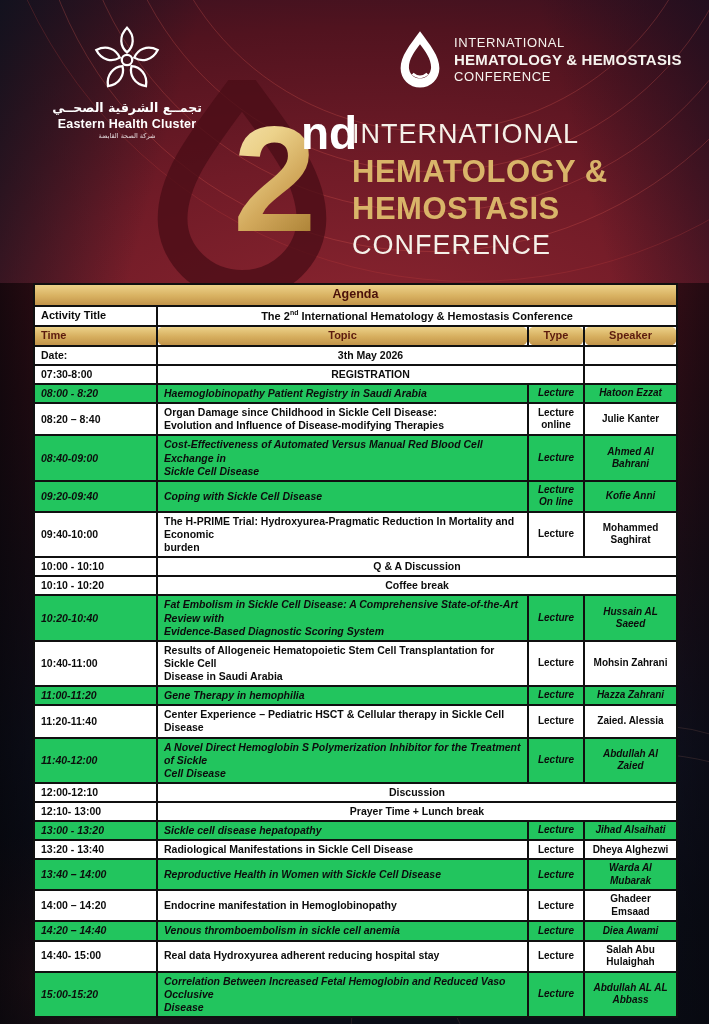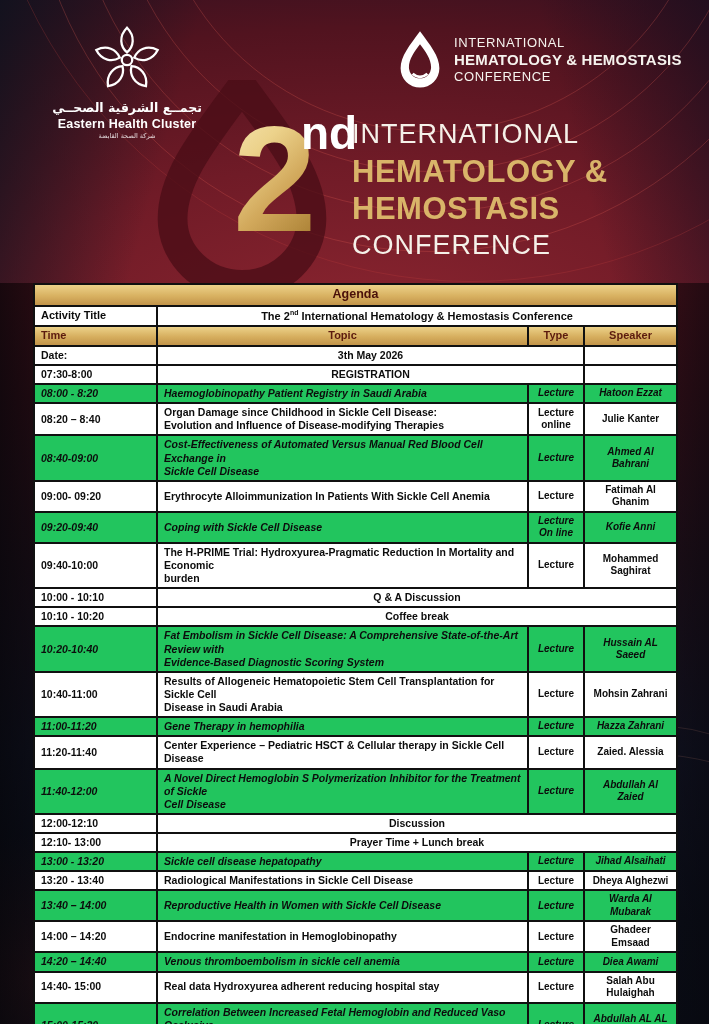--- a/index.html
+++ b/index.html
@@ -71,21 +71,21 @@
     background:linear-gradient(180deg,#ecd189 0%, #d8b161 55%, #c2944a 100%);
     color:#4a1009; text-align:center; font-size:12.5px; padding:2px;
   }
   .act-label { font-size:11px; }
   .act-title { text-align:center; font-size:11px; }
   .act-title sup { font-size:7px; }
   tr.cols td {
     background:linear-gradient(180deg,#ecd189 0%, #d6ae5e 55%, #c2944a 100%);
     color:#5c1b0e; font-size:11px;margin-top:43px;
   }
-  tr.cols td.c { text-align:center; }
+  tr.cols td.c { text-align:center;border-radius:8px; }
   td.time-cell { text-align:left; }
   td.span-cell { text-align:center; }
   td.topic-cell { text-align:left; }
   td.type-cell, td.speaker-cell { text-align:center; font-size:10px; }
   tr.shade-gray td { background:#22c55e;font-style:italic; }
 </style>
 </head>
 <body>
 
 <div class="poster">
@@ -201,26 +201,20 @@
           <td class="topic-cell">Organ Damage since Childhood in Sickle Cell Disease:<br>Evolution and Influence of Disease-modifying Therapies</td>
           <td class="type-cell">Lecture<br>online</td>
           <td class="speaker-cell">Julie Kanter</td>
         </tr>
         <tr class="shade-gray">
           <td class="time-cell">08:40-09:00</td>
           <td class="topic-cell">Cost-Effectiveness of Automated Versus Manual Red Blood Cell Exchange in<br>Sickle Cell Disease</td>
           <td class="type-cell">Lecture</td>
           <td class="speaker-cell">Ahmed Al Bahrani</td>
         </tr>
-        <tr class="shade-white">
-          <td class="time-cell">09:00- 09:20</td>
-          <td class="topic-cell">Erythrocyte Alloimmunization In Patients With Sickle Cell Anemia</td>
-          <td class="type-cell">Lecture</td>
-          <td class="speaker-cell">Fatimah Al<br>Ghanim</td>
-        </tr>
         <tr class="shade-gray">
           <td class="time-cell">09:20-09:40</td>
           <td class="topic-cell">Coping with Sickle Cell Disease</td>
           <td class="type-cell">Lecture<br>On line</td>
           <td class="speaker-cell">Kofie Anni</td>
         </tr>
         <tr class="shade-white">
           <td class="time-cell">09:40-10:00</td>
           <td class="topic-cell">The H-PRIME Trial: Hydroxyurea-Pragmatic Reduction In Mortality and Economic<br>burden</td>
           <td class="type-cell">Lecture</td>

